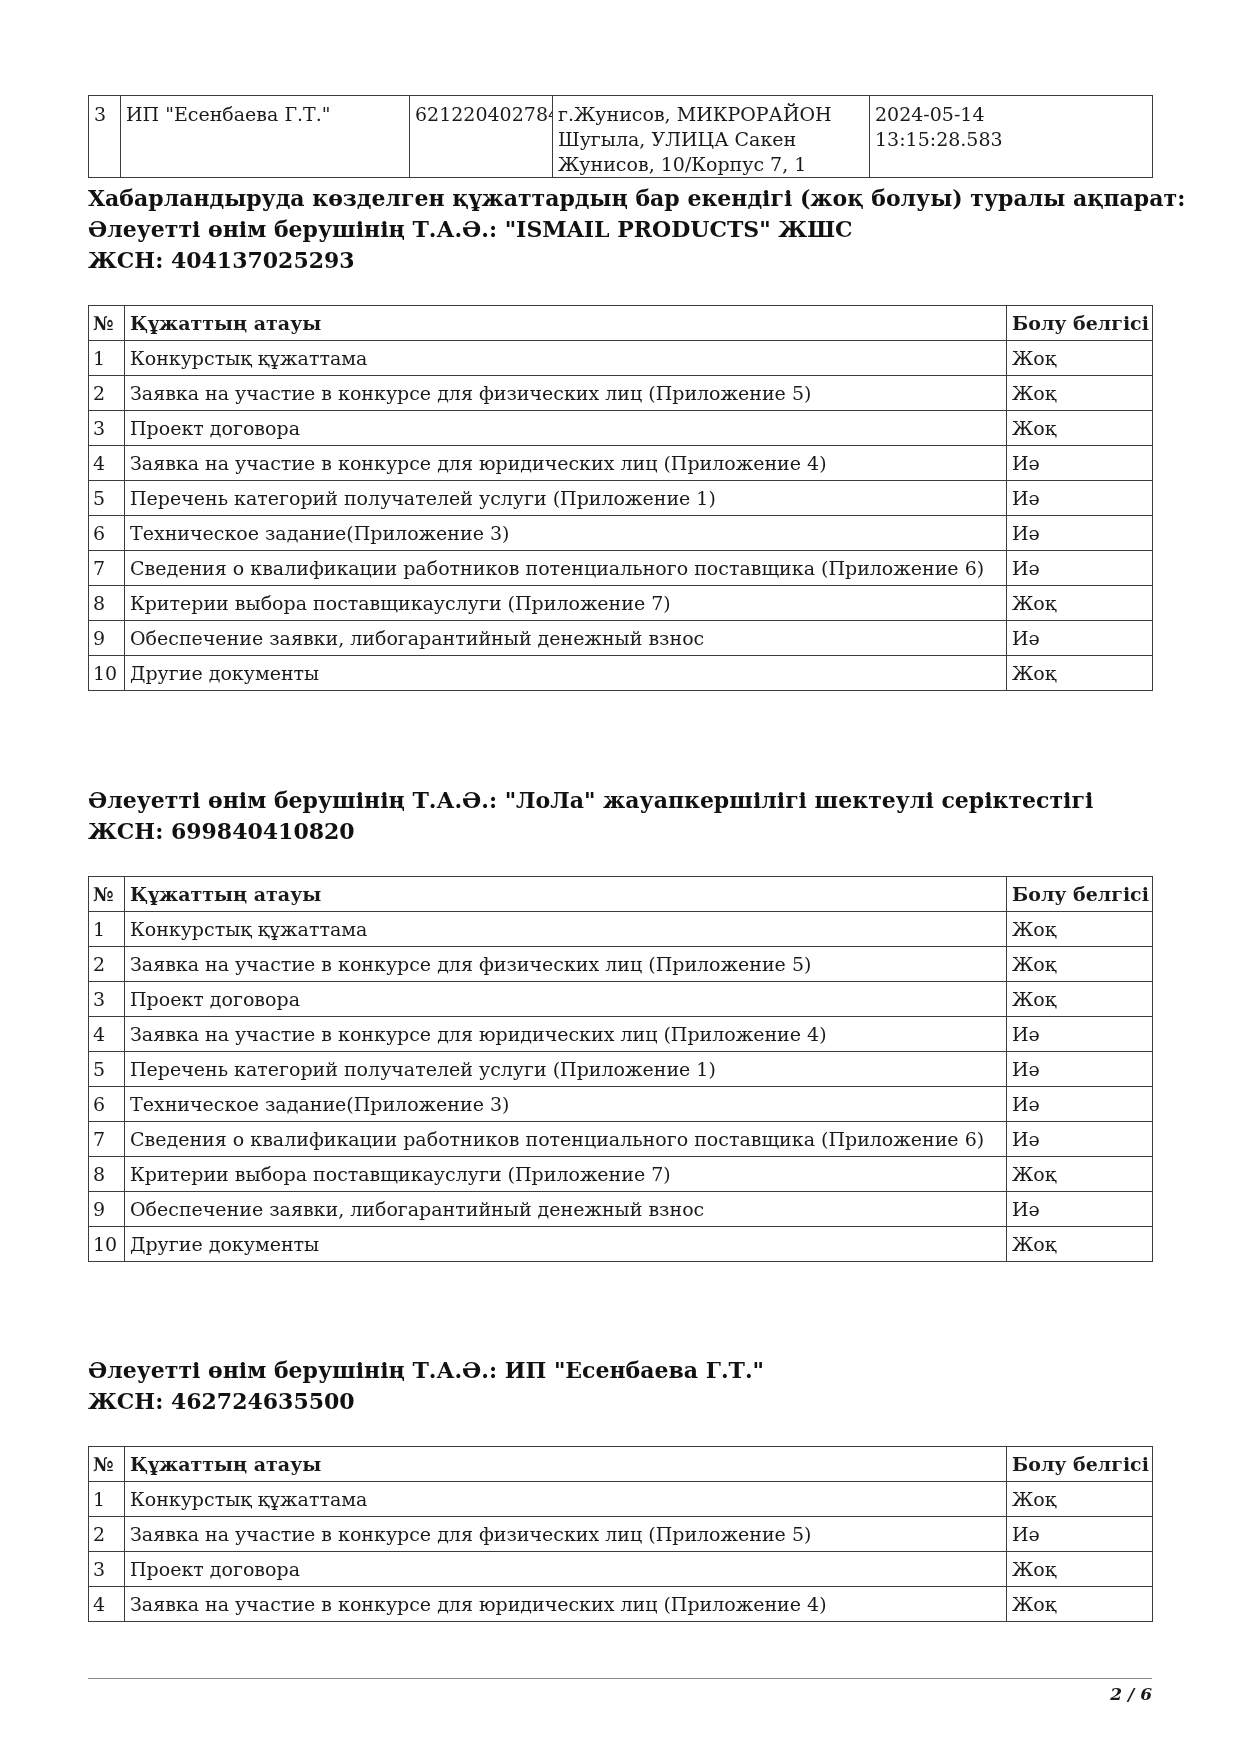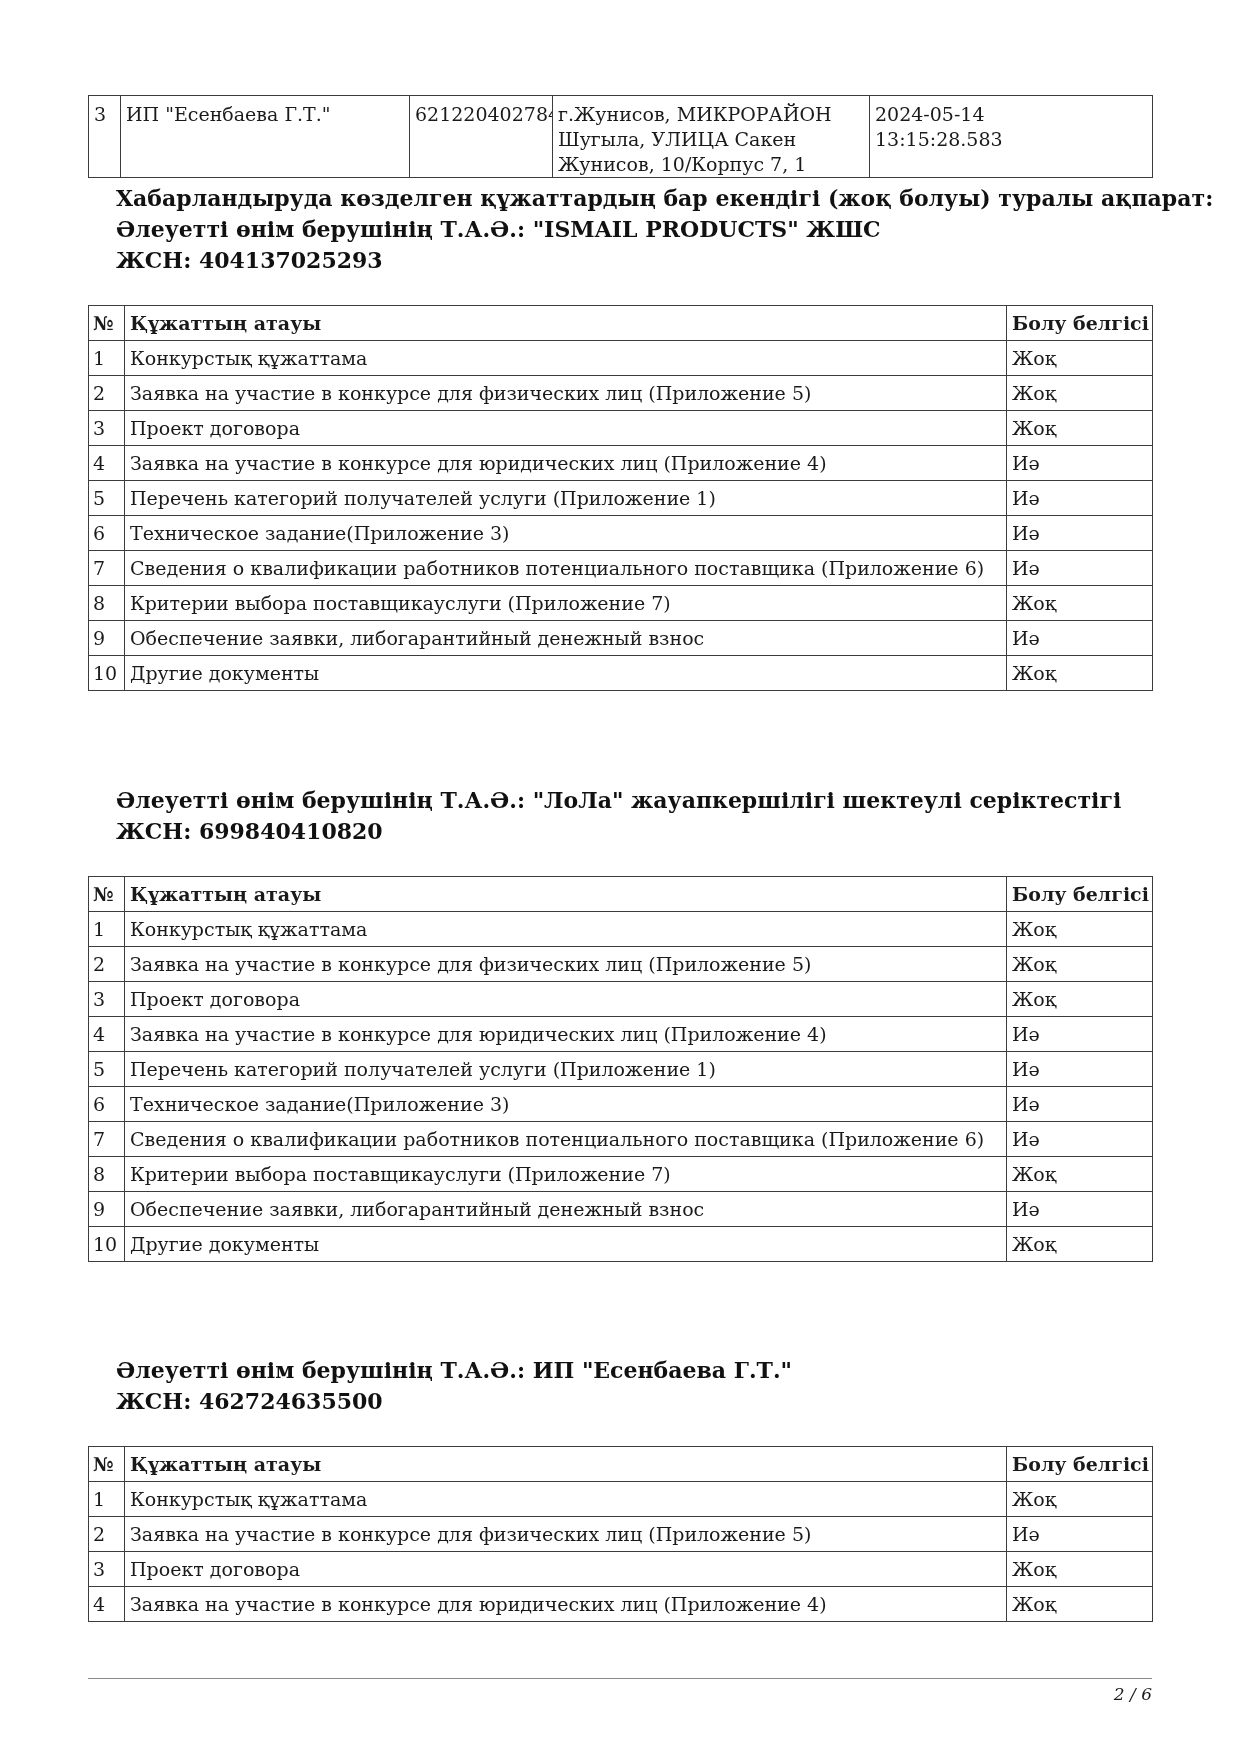--- a/index.html
+++ b/index.html
@@ -8,23 +8,23 @@
     .abs { position: absolute; }
     table { border-collapse: collapse; table-layout: fixed; }
     td, th { border: 1.6px solid #3c3c3c; vertical-align: top; padding: 0 5px;
              font-size: 19px; line-height: 25px; font-weight: normal; text-align: left;
              white-space: nowrap; overflow: hidden; }
     .top-table td { padding-top: 6px; line-height: 25px; height: 74px; }
     .doc-table td, .doc-table th { height: 34px; line-height: 34px; padding-top: 0; }
     .doc-table th { font-weight: bold; }
     .doc-table th.center { text-align: left; }
     .doc-table td.num, .doc-table th.num { padding: 0 4px; }
-    .heading { font-weight: bold; font-size: 22px; line-height: 31px; color: #111; left: 88px; margin-left: 28px; }
+    .heading { font-weight: bold; font-size: 22px; line-height: 31px; color: #111; left: 88px; }
     .footer-line { left: 88px; width: 1064px; top: 1678px; height: 0; border-top: 1.5px solid #8a8a8a; }
-    .page-num { right: 89px; top: 1684px; font-size: 17px; font-weight: normal; font-style: italic; }
+    .page-num { right: 89px; top: 1684px; font-size: 17px; font-weight: bold; font-style: italic; }
   </style>
 </head>
 <body>
 
 <table class="abs top-table" style="left:88px; top:95px; width:1064px;">
   <colgroup>
     <col style="width:32px">
       <col style="width:289px">
       <col style="width:143px">
       <col style="width:317px">

